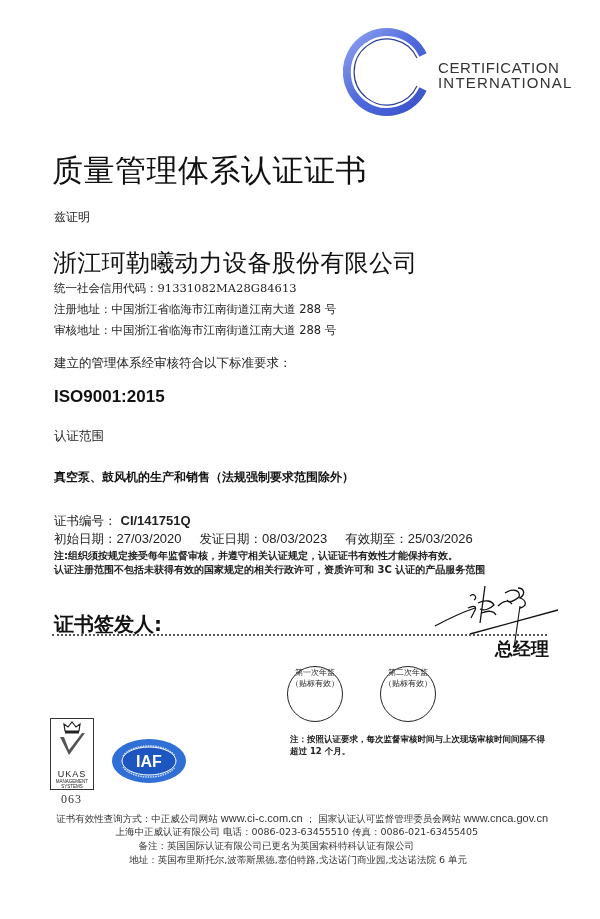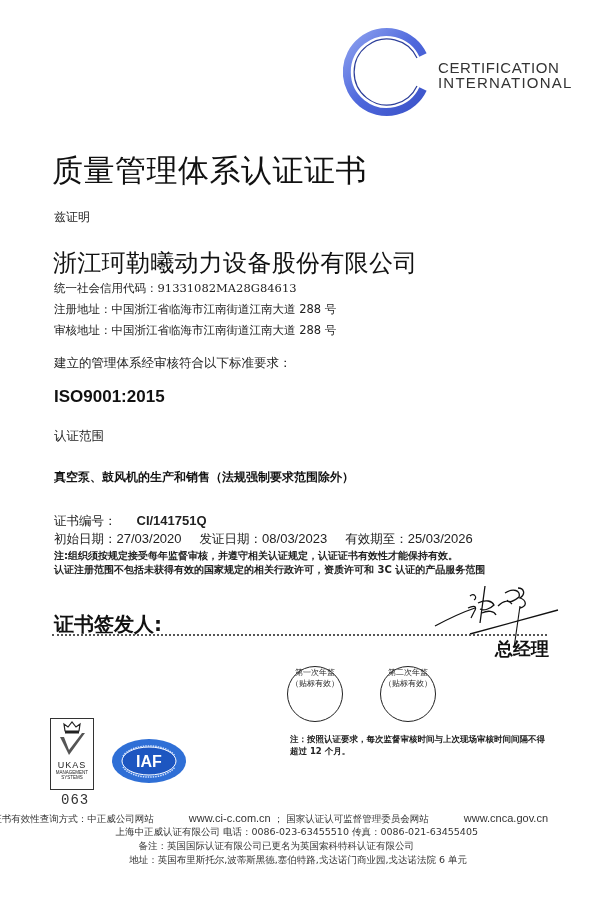--- a/index.html
+++ b/index.html
@@ -15,40 +15,40 @@
     .title { left: 52px; top: 150px; font-size: 31px; font-family: "DejaVu Sans", sans-serif; letter-spacing: 0.5px; color: #111; }
     .hereby { left: 54px; top: 209px; font-size: 12px; color: #222; }
     .company { left: 53px; top: 247px; font-size: 24px; color: #111; letter-spacing: 0.3px; }
     .info { left: 54px; font-size: 11.5px; color: #222; }
     .info .val { font-family: "DejaVu Serif", "Liberation Serif", serif; }
     .std-intro { left: 54px; top: 355px; font-size: 12.5px; color: #222; }
     .std { left: 54px; top: 387px; font-size: 17px; font-weight: bold; font-family: "Liberation Sans", sans-serif; color: #111; }
     .scope-label { left: 54px; top: 428px; font-size: 12.5px; color: #222; }
     .scope { left: 54px; top: 469px; font-size: 12px; font-weight: bold; color: #111; }
     .certno { left: 54px; top: 513px; font-size: 12.5px; color: #222; }
-    .certno .num { font-weight: bold; font-family: "Liberation Sans", sans-serif; font-size: 13px; margin-left: 20px; }
+    .certno .num { font-weight: bold; font-family: "Liberation Sans", sans-serif; font-size: 13px; margin-left: 4px; }
     .dates { left: 54px; top: 531px; font-size: 12.5px; color: #222; white-space: nowrap; }
     .dates span.val { font-family: "Liberation Sans", sans-serif; font-size: 13px; }
     .dates .gap { display: inline-block; width: 18px; }
     .note { left: 54px; font-size: 10px; color: #222; font-weight: bold; }
     .signer { left: 54px; top: 611px; font-size: 20px; font-weight: bold; color: #111; }
     .sig-line { left: 52px; top: 634px; width: 495px; border-top: 2px dotted #555; }
     .gm { left: 495px; top: 637px; font-size: 18px; font-weight: bold; color: #111; }
     .signature { left: 430px; top: 578px; width: 130px; height: 75px; }
     .circle { width: 54px; height: 54px; border: 1.6px solid #222; border-radius: 50%; display: flex; flex-direction: column; align-items: center; font-size: 8px; color: #222; line-height: 11px; }
     .circle1 { left: 287px; top: 666px; }
     .circle2 { left: 380px; top: 666px; }
     .circle-note { left: 290px; top: 733px; width: 255px; font-size: 8.5px; font-weight: bold; color: #222; line-height: 12px; }
     .ukas { left: 50px; top: 718px; width: 42px; height: 70px; border: 1.5px solid #333; display: flex; flex-direction: column; align-items: center; }
-    .ukas .t { font-family: "Liberation Sans", sans-serif; font-size: 9px; letter-spacing: 1px; color: #222; margin-top: 1px; }
+    .ukas .t { font-family: "Liberation Sans", sans-serif; font-size: 9px; letter-spacing: 1px; color: #222; margin-top: 10px; }
     .ukas .s { font-family: "Liberation Sans", sans-serif; font-size: 4.5px; color: #222; line-height: 5px; text-align: center; }
-    .ukas-num { left: 61px; top: 792px; font-family: Liberation Mono, monospace; font-size: 14px; color: #333; letter-spacing: 1px; }
+    .ukas-num { left: 61px; top: 792px; font-family: Liberation Serif, serif; font-size: 12px; color: #333; letter-spacing: 1px; }
     .iaf { left: 111px; top: 738px; width: 76px; height: 46px; }
     .footer { right: 52px; text-align: right; font-size: 9.5px; color: #333; white-space: nowrap; }
-    .footer .url { font-family: "Liberation Sans", sans-serif; font-size: 11px; margin-left: 32px; }
+    .footer .url { font-family: "Liberation Sans", sans-serif; font-size: 11px; }
   </style>
 </head>
 <body>
 
 <svg class="abs logo-ring" viewBox="0 0 90 90">
   <defs>
     <linearGradient id="rg" x1="0" y1="0" x2="1" y2="1">
       <stop offset="0" stop-color="#8fa3f0"></stop>
       <stop offset="0.5" stop-color="#4f68dc"></stop>
       <stop offset="1" stop-color="#3a52c8"></stop>

